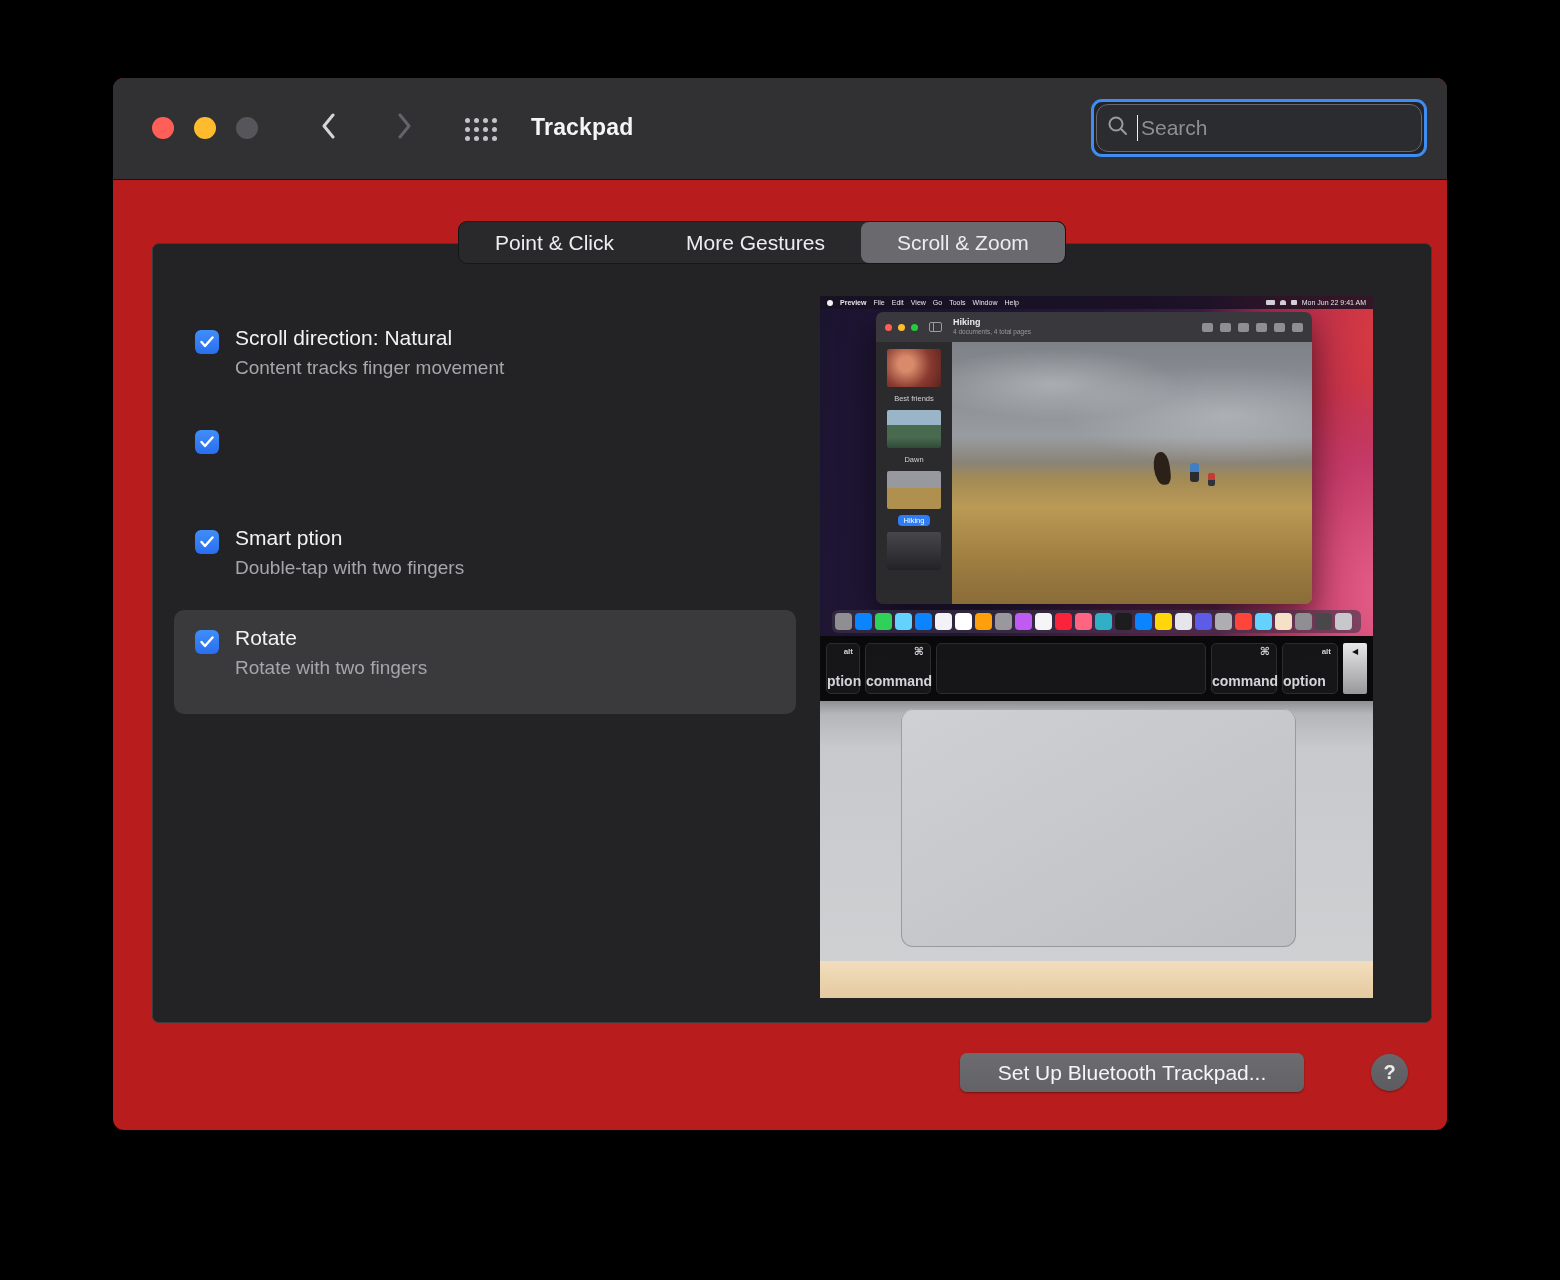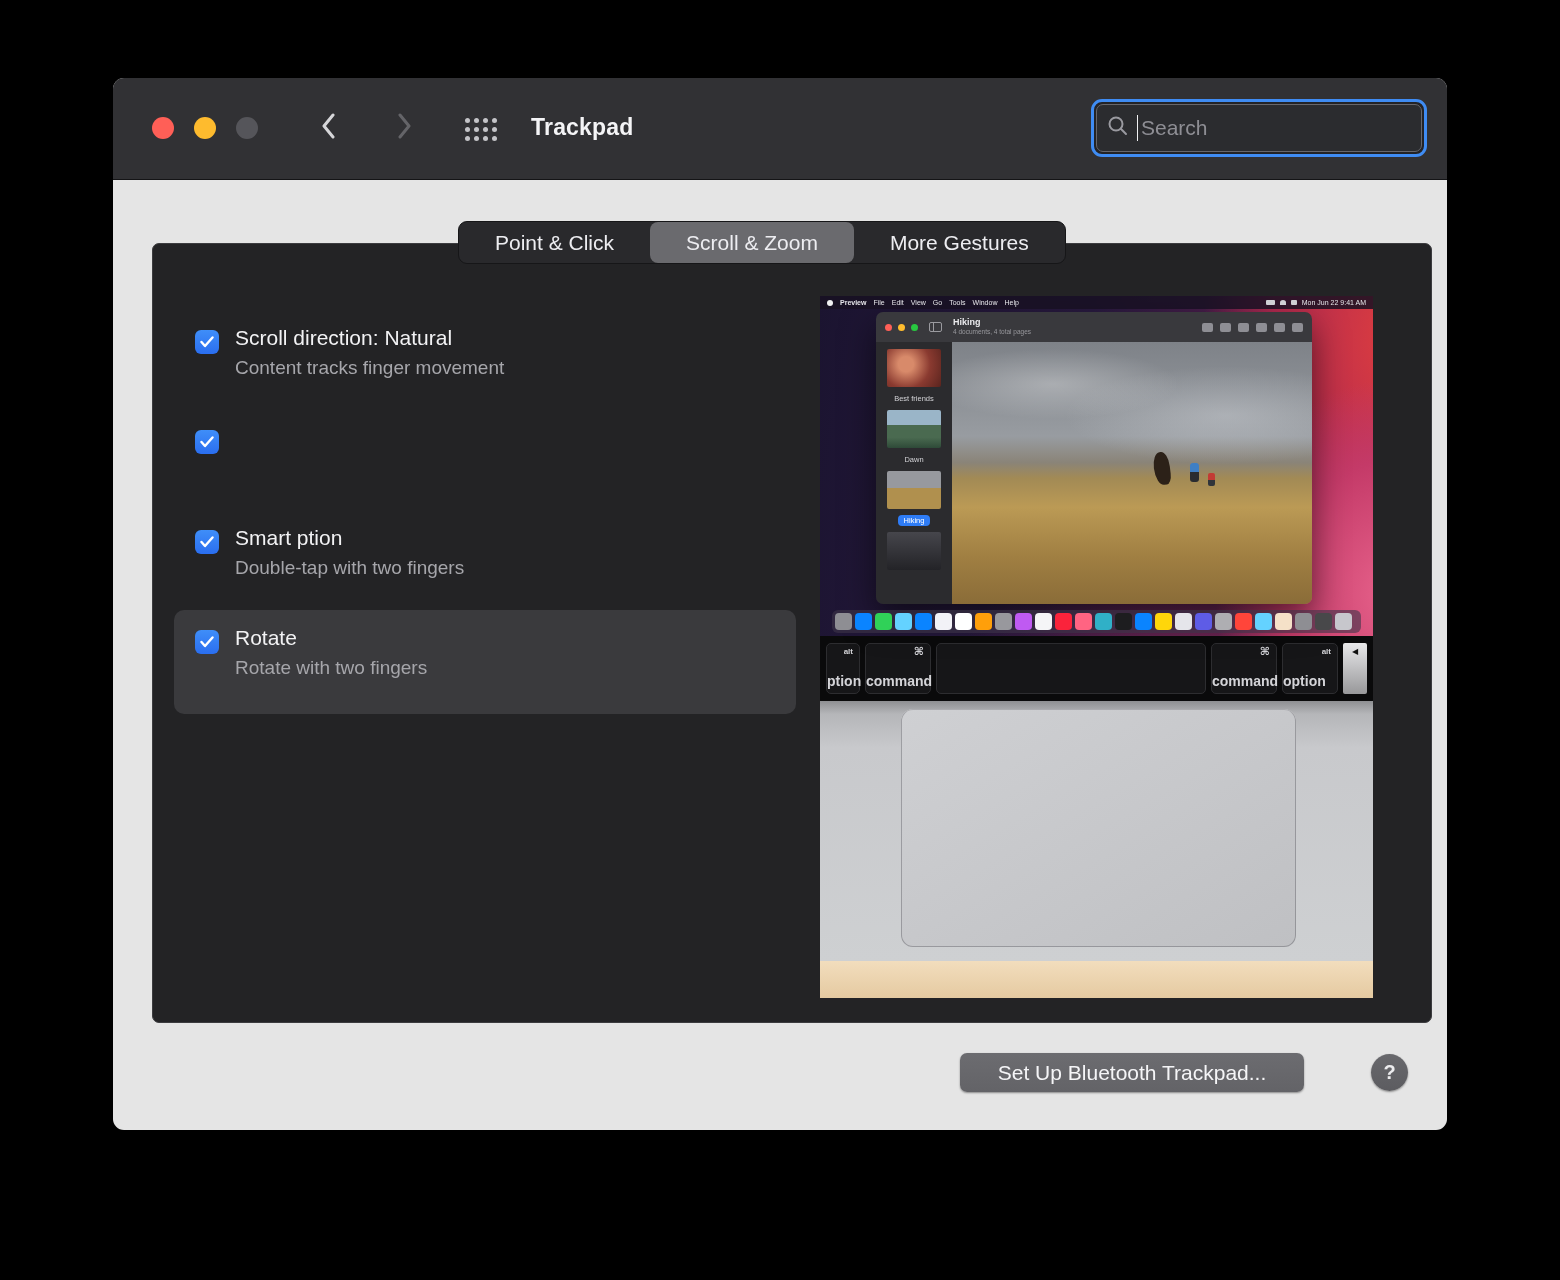--- a/index.html
+++ b/index.html
@@ -1,20 +1,20 @@
 <!DOCTYPE html>
 <html><head>
 <meta charset="utf-8">
 <style>
   * { margin:0; padding:0; box-sizing:border-box; }
   html,body { width:1560px; height:1280px; background:#000; overflow:hidden;
     font-family:"Liberation Sans","DejaVu Sans",sans-serif; }
 
   .window { position:absolute; left:113px; top:78px; width:1334px; height:1052px;
-    background:#e5e5e5; border-radius:11px; box-shadow:0 25px 70px rgba(0,0,0,.65);
+    background:#b91c1c; border-radius:11px; box-shadow:0 25px 70px rgba(0,0,0,.65);
     overflow:hidden; }
 
   
   .titlebar { position:absolute; left:0; top:0; width:100%; height:102px;
     background:#313134; border-bottom:1px solid #141416; }
   .traffic { position:absolute; left:39px; top:39px; display:flex; gap:20px; }
   .light { width:22px; height:22px; border-radius:50%; }
   .light.close { background:#ff5f57; }
   .light.min { background:#febb2e; }
   .light.zoom { background:#55555a; }
@@ -24,21 +24,21 @@
   .nav-forward { left:276px; }
   .grid-icon { position:absolute; left:352px; top:40px; display:grid;
     grid-template-columns:repeat(4,5px); grid-template-rows:repeat(3,5px); gap:4px; }
   .grid-icon i { width:5px; height:5px; border-radius:50%; background:#c4c4c8; }
   .window-title { position:absolute; left:418px; top:36px; font-size:23px;
     font-weight:bold; color:#f4f4f6; letter-spacing:.2px; }
 
   .search { position:absolute; left:978px; top:21px; width:336px; height:58px;
     border:3px solid #3f8cf3; border-radius:11px; padding:2px; background:#232326; }
   .search-inner { width:100%; height:100%; background:#2b2c2f; border:1px solid #67676c;
-    border-radius:7px; display:flex; align-items:center; padding-left:10px; }
+    border-radius:12px; display:flex; align-items:center; padding-left:10px; }
   .search-caret { width:1px; height:26px; background:#f0f0f2; margin:0 3px 0 8px; }
   .search-placeholder { font-size:21px; color:#8e8e94; }
 
   
   .tabbar { position:absolute; left:345px; top:143px; height:43px; display:flex;
     background:#29292c; border:1px solid #161618; border-radius:9px; z-index:5; overflow:hidden; }
   .tab { padding:0 36px; line-height:41px; font-size:21px; color:#ededf1; border-radius:8px; }
   .tab.selected { background:#6a6a6e; }
 
   
@@ -199,22 +199,22 @@
             </svg>
         </span>
         <div class="search-caret"></div>
         <span class="search-placeholder">Search</span>
       </div>
     </div>
   </div>
 
   <div class="tabbar">
     <div class="tab">Point &amp; Click</div>
+    <div class="tab">More Gestures</div>
     <div class="tab selected">Scroll &amp; Zoom</div>
-    <div class="tab">More Gestures</div>
   </div>
 
   <div class="panel">
 
     <div class="setting-row" style="top:66px">
       <div class="checkbox checked">
         <svg width="14" height="12" viewBox="0 0 14 12">
             <polyline points="1.5,6 5,10 12.5,1.5" fill="none" stroke="#fff" stroke-width="2.4" stroke-linecap="round" stroke-linejoin="round"></polyline>
           </svg>
       </div>

